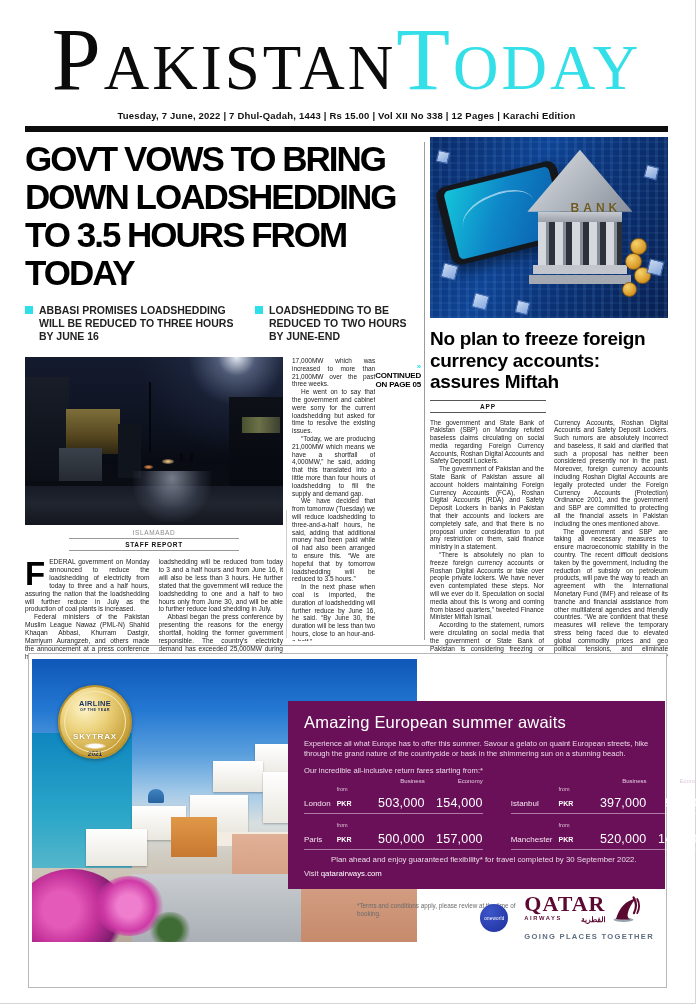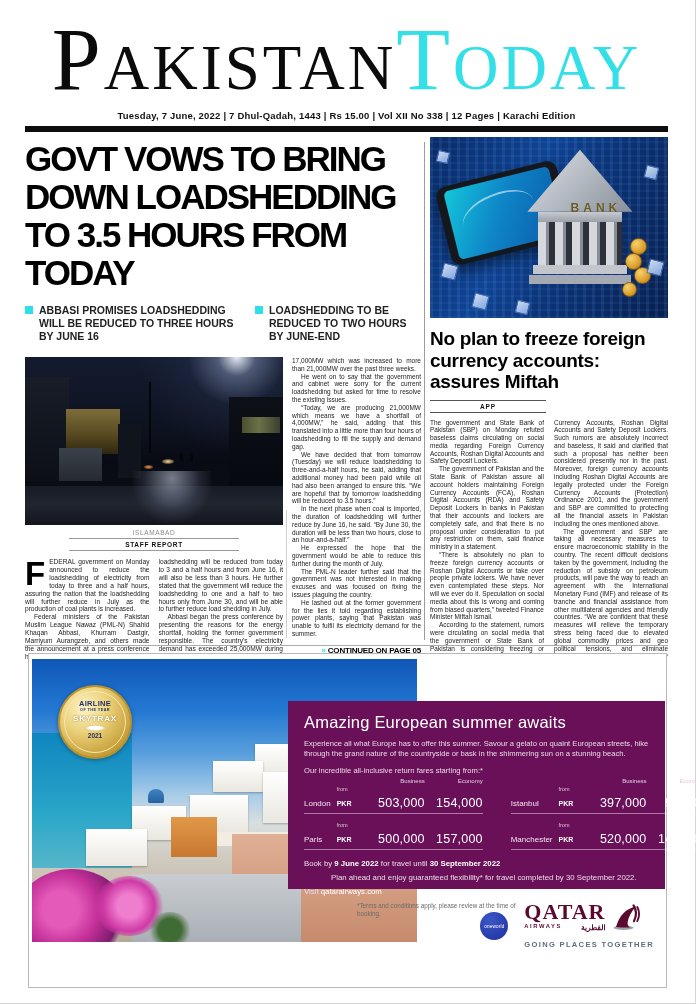--- a/index.html
+++ b/index.html
@@ -46,21 +46,21 @@
   .ps-glow1{position:absolute;left:53%;top:61%;width:12px;height:5px;border-radius:50%;background:radial-gradient(#ffd58a,rgba(255,160,60,0));}
   .ps-glow2{position:absolute;left:46%;top:64%;width:9px;height:4px;border-radius:50%;background:radial-gradient(#ff9a4a,rgba(255,120,40,0));}
   .ps-fig1,.ps-fig2{position:absolute;width:3px;height:9px;background:#05070b;top:57%;}
   .ps-fig1{left:60%;} .ps-fig2{left:64%;}
   .credit{margin-top:4px;width:258px;text-align:center;}
   .credit-city{width:170px;margin:0 auto;font-size:6.5px;color:#8a8a8a;letter-spacing:.6px;border-bottom:1px solid #999;padding-bottom:2px;}
   .credit-byline{width:170px;margin:0 auto;font-size:6.5px;font-weight:bold;letter-spacing:.7px;color:#111;border-bottom:1px solid #999;padding:2px 0;}
   .cols2{display:flex;gap:9px;margin-top:7px;}
   .cols2 .ncol{flex:1;height:118px;overflow:hidden;}
   .dropcap{float:left;font-size:33px;line-height:27px;font-weight:bold;color:#000;padding:2px 4px 0 0;}
-  .lead-col3{width:129px;display:flex;flex-direction:column;}
+  .lead-col3{width:129px;display:flex;}
   .lead-col3 .ncol{height:284px;overflow:hidden;font-size:6.5px;line-height:7.8px;}
   .continued{margin-top:5px;text-align:right;font-size:8px;font-weight:bold;color:#000;letter-spacing:-.2px;}
   .continued .chev{color:#2fdfe8;font-weight:bold;}
 
   .vrule{position:absolute;left:424px;top:142px;width:1px;height:498px;background:#9c9c9c;}
   .vrule-light{position:absolute;left:286px;top:510px;width:1px;height:128px;background:#cfcfcf;}
   .hrule-bottom{position:absolute;left:25px;top:645px;width:643px;height:1px;background:#ababab;}
 
   
   .secondary{position:absolute;left:430px;top:137px;width:238px;}
@@ -98,21 +98,21 @@
   .sa-wall{position:absolute;right:0;bottom:0;width:48%;height:38%;background:linear-gradient(180deg,#e0b096,#c68a6c);}
   .sa-ledge{position:absolute;right:0;bottom:34%;width:52%;height:5%;background:#f2ece2;}
   .sa-path{position:absolute;left:26%;bottom:0;width:44%;height:24%;background:linear-gradient(180deg,#c9cdd1,#a9afb5);}
   .fl{position:absolute;border-radius:50%;}
   .badge-skytrax{position:absolute;left:26px;top:26px;width:70px;height:70px;border-radius:50%;text-align:center;color:#1c2f5e;
     background:radial-gradient(circle at 35% 30%,#fdf4ca 0%,#ecd27c 35%,#c9a23c 72%,#a97f22 100%);
     border:2px solid #b8922e;box-shadow:0 1px 4px rgba(0,0,0,.35);}
   .badge-skytrax::before{content:"";position:absolute;inset:4px;border:1px solid #f6e9b8;border-radius:50%;}
   .bs1{margin-top:12px;font-size:7.5px;font-weight:bold;letter-spacing:.3px;}
   .bs2{font-size:3.8px;font-weight:bold;letter-spacing:.4px;}
-  .bs3{font-size:8px;font-weight:bold;letter-spacing:.8px;color:#fff;text-shadow:0 0 2px #8a6c18;margin-top:2px;}
+  .bs3{font-size:8px;font-weight:bold;letter-spacing:.8px;color:#fff;text-shadow:0 0 2px #8a6c18;margin-top:20px;}
   .bs-wing{width:22px;height:6px;margin:2px auto 1px;border-radius:50%;background:radial-gradient(ellipse,#ffffff 0 38%,#d9bd6b 75%);}
   .bs4{font-size:6.5px;font-weight:bold;}
   .badge-25{position:absolute;left:106px;top:20px;width:80px;text-align:center;color:#c9a23c;}
   .b25num{position:relative;font-family:"Liberation Serif",serif;font-size:42px;line-height:42px;font-weight:bold;
     text-shadow:0 1px 1px rgba(120,90,10,.4);}
   .b25globe{position:absolute;left:50%;top:24px;width:11px;height:11px;border:2px solid #e6c564;border-radius:50%;background:radial-gradient(circle,#f4e29a,#c9a23c);}
   .b25cap{margin:3px auto 0;width:62px;font-size:4.5px;font-weight:bold;letter-spacing:1.1px;line-height:6px;}
   .ad-panel{position:absolute;left:259px;top:47px;width:377px;height:188px;background:#6a1059;color:#fff;padding:12px 16px;box-sizing:border-box;}
   .ad-panel h3{margin:0;font-size:16.5px;font-weight:normal;letter-spacing:.2px;}
   .ad-intro{margin:7px 0 0;font-size:7.6px;line-height:10px;color:#e9d9e5;}
@@ -126,21 +126,21 @@
   .fg-city{font-size:8px;color:#f2e4ee;align-self:end;padding-bottom:2px;}
   .fg-from i{display:block;font-style:normal;font-size:5.5px;color:#dcc0d4;line-height:6px;}
   .fg-from b{font-size:7px;font-weight:bold;}
   .fg-biz,.fg-eco{font-size:12.5px;text-align:right;letter-spacing:.2px;}
   .ad-book{margin:9px 0 0;font-size:7.8px;color:#eadce6;}
   .ad-book b{color:#fff;}
   .ad-flex{margin:5px 0 0;font-size:7.8px;color:#eadce6;padding-left:27px;}
   .ad-visit{margin:5px 0 0;font-size:7.8px;color:#eadce6;}
   .visit-link{color:#fff;font-weight:normal;}
   .ad-terms{position:absolute;left:328px;top:248px;width:165px;font-size:6.3px;line-height:8px;color:#6b6b6b;}
-  .ad-logos{position:absolute;right:12px;top:248px;display:flex;align-items:flex-start;gap:16px;}
+  .ad-logos{position:absolute;right:12px;top:240px;display:flex;align-items:flex-start;gap:16px;}
   .oneworld{margin-top:10px;width:28px;height:28px;border-radius:50%;background:radial-gradient(circle at 35% 30%,#3c56c8,#1e2f9e);
     color:#fff;font-size:4.6px;display:flex;align-items:center;justify-content:center;letter-spacing:.2px;}
   .q-row{display:flex;align-items:flex-start;gap:5px;}
   .q-name{font-family:"Liberation Serif",serif;font-size:22px;line-height:20px;font-weight:bold;color:#5c0931;letter-spacing:1px;}
   .q-sub{display:flex;justify-content:space-between;gap:6px;font-size:5.8px;font-weight:bold;color:#5c0931;letter-spacing:1.6px;margin-top:1px;}
   .q-ar{font-size:7.5px;letter-spacing:0;}
   .q-tagline{margin-top:8px;font-size:7.6px;font-weight:bold;letter-spacing:1.3px;color:#5f6e80;}
 </style>
 </head>
 <body>
@@ -339,21 +339,20 @@
             <span class="fg-eco">96,000</span>
           </div>
           <div class="fg-row" style="margin-top:6px;">
             <span class="fg-city">Manchester</span>
             <span class="fg-from"><i>from</i><b>PKR</b></span>
             <span class="fg-biz">520,000</span>
             <span class="fg-eco">142,000</span>
           </div>
         </div>
       </div>
-      <p class="ad-book"><span>Book by </span><b>9 June 2022</b><span> for travel until </span><b>30 September 2022</b></p>
       <p class="ad-flex">Plan ahead and enjoy guaranteed flexibility* for travel completed by 30 September 2022.</p>
       <p class="ad-visit"><span>Visit </span><b class="visit-link">qatarairways.com</b></p>
     </div>
 
     <div class="ad-terms">*Terms and conditions apply, please review at the time of booking.</div>
 
     <div class="ad-logos">
       <div class="oneworld">
           <span>oneworld</span>
         </div>

